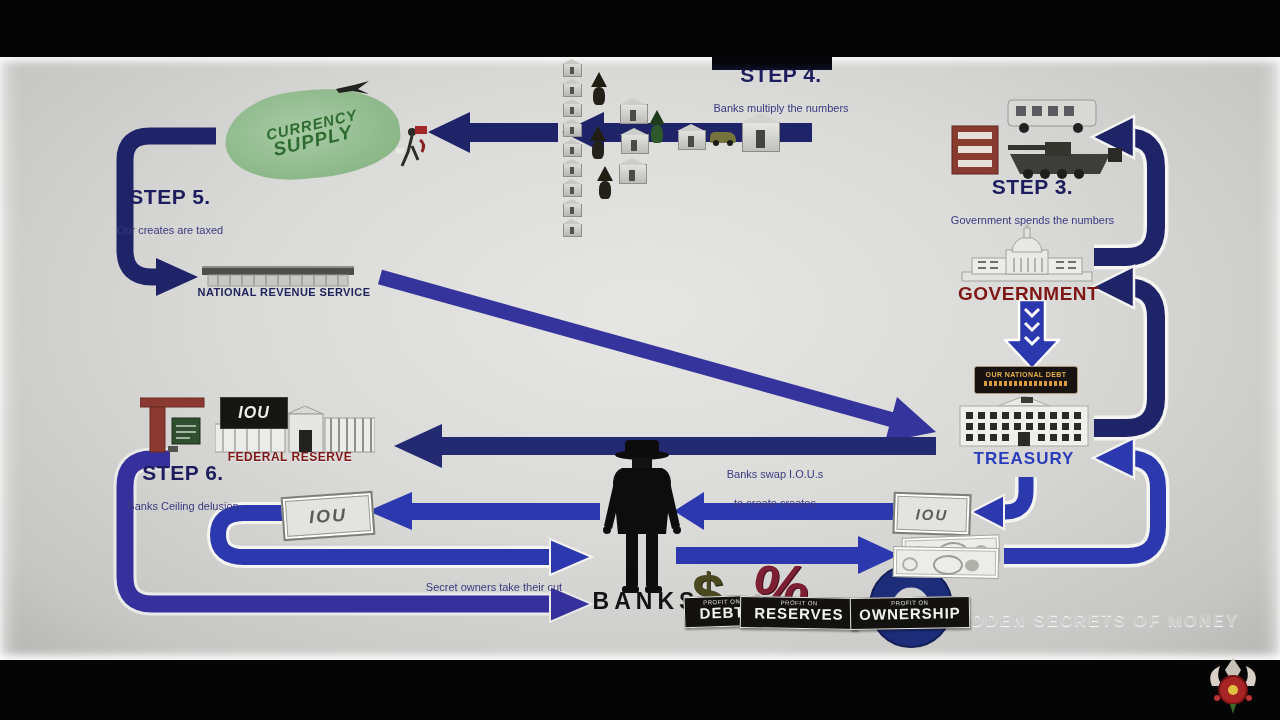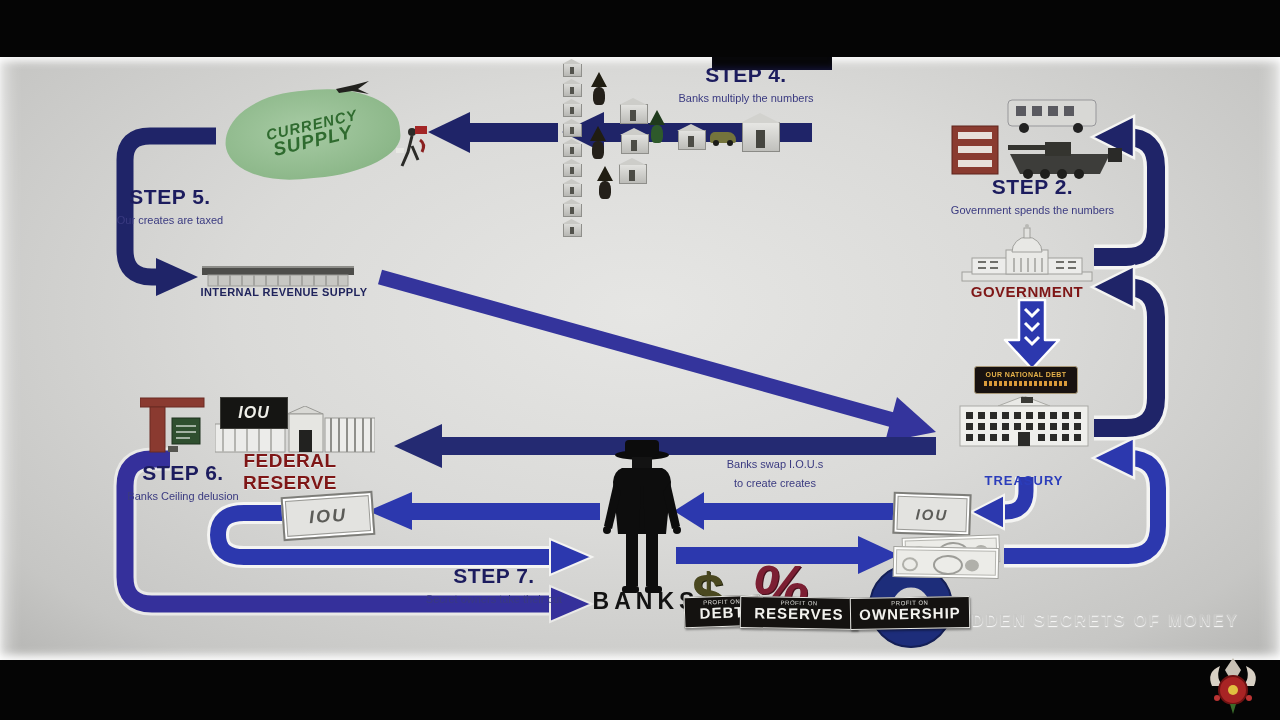--- a/index.html
+++ b/index.html
@@ -13,21 +13,21 @@
       inset 14px 0 18px -10px rgba(255,255,255,.8), inset -14px 0 18px -10px rgba(255,255,255,.8);}
   .bar{position:absolute;left:0;width:1280px;background:#050505;z-index:10;}
   .bar.top{top:0;height:57px;}
   .bar.bottom{top:660px;height:60px;}
   .toptab{position:absolute;left:712px;top:30px;width:120px;height:40px;background:#070709;z-index:9;
     box-shadow:inset 0 -5px 6px -3px #14143a;}
   svg.flow{position:absolute;left:0;top:0;width:1280px;height:720px;z-index:2;}
   
   .step{position:absolute;text-align:center;z-index:5;}
   .step h3{margin:0;font-size:21px;font-weight:bold;color:#1c1c5e;letter-spacing:.5px;line-height:1.05;}
-  .step p{margin:6px 0 0;font-size:11px;color:#3a3a80;line-height:1.18;}
+  .step p{margin:16px 0 0;font-size:11px;color:#3a3a80;line-height:1.18;}
   
   .lbl{position:absolute;text-align:center;font-weight:bold;z-index:5;}
   .lbl.red{color:#7e1616;}
   .lbl.blue{color:#2b3dbb;}
   .lbl.navy{color:#20245c;}
   .lbl.black{color:#121212;}
   
   .supply{position:absolute;left:225px;top:90px;width:175px;height:88px;z-index:3;
     background:radial-gradient(ellipse at 45% 45%, #a7cba4 0%, #8db88a 70%, #7fae7d 100%);
     border-radius:48% 52% 55% 45% / 60% 55% 45% 50%;transform:rotate(-5deg);
@@ -184,37 +184,36 @@
       <rect x="676" y="547" width="186" height="17" fill="#2c38ae"></rect>
       <polygon points="899,555 858,536 858,574" fill="#2c38ae"></polygon>
     </g>
   </svg>
 
   <div class="step" style="left:690px;top:452px;width:170px;">
     <p>Banks swap I.O.U.s</p>
     <p>to create creates</p>
   </div>
   <div class="step" style="left:945px;top:176px;width:175px;">
-    <h3>STEP 2.</h3>
+    <h3>STEP 3.</h3>
     <p>Government spends the numbers</p>
   </div>
-  <div class="step" style="left:661px;top:64px;width:170px;">
+  <div class="step" style="left:696px;top:64px;width:170px;">
     <h3>STEP 4.</h3>
     <p>Banks multiply the numbers</p>
   </div>
   <div class="step" style="left:100px;top:186px;width:140px;">
     <h3>STEP 5.</h3>
     <p>Our creates are taxed</p>
   </div>
   <div class="step" style="left:108px;top:462px;width:150px;">
     <h3>STEP 6.</h3>
     <p>Banks Ceiling delusion</p>
   </div>
   <div class="step" style="left:405px;top:565px;width:178px;">
-    <h3>STEP 7.</h3>
     <p>Secret owners take their cut</p>
   </div>
 
   <div class="supply">
     <span class="l1">CURRENCY</span>
     <span class="l2">SUPPLY</span>
   </div>
   <svg class="abs" style="left:336px;top:80px;z-index:4;" width="34" height="16">
     <polygon points="0,9 18,5 33,1 22,9 33,14 16,11 3,13" fill="#22221e"></polygon>
   </svg>
@@ -273,21 +272,21 @@
   <svg class="abs" style="left:958px;top:222px;z-index:3;" width="138" height="64">
     <rect x="4" y="50" width="130" height="9" fill="#e3e3e0" stroke="#a0a09c"></rect>
     <rect x="14" y="36" width="110" height="16" fill="#ececea" stroke="#a0a09c"></rect>
     <rect x="48" y="28" width="42" height="24" fill="#e9e9e6" stroke="#a0a09c"></rect>
     <path d="M 54 30 A 15 15 0 0 1 84 30 Z" fill="#e8e8e5" stroke="#a0a09c"></path>
     <rect x="66" y="6" width="6" height="10" fill="#e2e2df" stroke="#a0a09c"></rect>
     <circle cx="69" cy="4" r="2" fill="#b9b9b5"></circle>
     <path d="M 20 40 h8 M 32 40 h8 M 98 40 h8 M 110 40 h8 M 20 46 h8 M 32 46 h8 M 98 46 h8 M 110 46 h8" stroke="#6f6f6a" stroke-width="2"></path>
     <path d="M 56 36 v14 M 63 36 v14 M 70 36 v14 M 77 36 v14 M 84 36 v14" stroke="#b3b3af" stroke-width="2"></path>
   </svg>
-  <div class="lbl red" style="left:958px;top:283px;width:138px;font-size:15px;letter-spacing:.5px;">GOVERNMENT</div>
+  <div class="lbl red" style="left:958px;top:283px;width:138px;font-size:19px;letter-spacing:.5px;">GOVERNMENT</div>
 
   <div class="debtsign">
     <div class="t">OUR NATIONAL DEBT</div>
     <div class="digits"></div>
   </div>
   <div class="abs" style="left:1021px;top:397px;width:12px;height:6px;background:#3a3a36;z-index:4;"></div>
 
   <svg class="abs" style="left:952px;top:396px;z-index:3;" width="144" height="54">
     <polygon points="46,10 98,10 72,0" fill="#e9e9e6" stroke="#a9a9a5"></polygon>
     <rect x="8" y="10" width="128" height="40" fill="#efefec" stroke="#a9a9a5"></rect>
@@ -316,29 +315,29 @@
         <rect x="26" y="38" width="7" height="7"></rect>
         <rect x="38" y="38" width="7" height="7"></rect>
       <rect x="50" y="38" width="7" height="7"></rect>
         <rect x="86" y="38" width="7" height="7"></rect>
         <rect x="98" y="38" width="7" height="7"></rect>
       <rect x="110" y="38" width="7" height="7"></rect>
         <rect x="122" y="38" width="7" height="7"></rect>
       <rect x="66" y="36" width="12" height="14"></rect>
     </g>
   </svg>
-  <div class="lbl blue" style="left:952px;top:473px;width:144px;font-size:13px;letter-spacing:1px;">TREASURY</div>
+  <div class="lbl blue" style="left:952px;top:449px;width:144px;font-size:17px;letter-spacing:1px;">TREASURY</div>
 
   <svg class="abs" style="left:202px;top:266px;z-index:3;" width="152" height="24">
     <rect x="0" y="2" width="152" height="7" fill="#4d4d4a"></rect>
     <rect x="0" y="0" width="152" height="2" fill="#8d8d89"></rect>
     <rect x="6" y="9" width="140" height="11" fill="#c7c7c3" stroke="#9b9b97"></rect>
     <path d="M 16 9 v11 M 28 9 v11 M 40 9 v11 M 52 9 v11 M 64 9 v11 M 76 9 v11 M 88 9 v11 M 100 9 v11 M 112 9 v11 M 124 9 v11 M 136 9 v11" stroke="#a5a5a1" stroke-width="2"></path>
   </svg>
-  <div class="lbl navy" style="left:192px;top:286px;width:184px;font-size:11px;letter-spacing:.4px;">INTERNAL REVENUE SUPPLY</div>
+  <div class="lbl navy" style="left:192px;top:286px;width:184px;font-size:11px;letter-spacing:.4px;">NATIONAL REVENUE SERVICE</div>
 
   <svg class="abs" style="left:140px;top:396px;z-index:3;" width="66" height="60">
     <rect x="0" y="2" width="64" height="9" fill="#8a3a30" stroke="#6b2a22"></rect>
     <rect x="10" y="11" width="15" height="45" fill="#8a3a30" stroke="#6b2a22"></rect>
     <rect x="32" y="22" width="28" height="26" fill="#2f4f2f" stroke="#1e331e"></rect>
     <path d="M 36 30 h20 M 36 36 h20 M 36 42 h14" stroke="#c9d4c9" stroke-width="1.5"></path>
     <rect x="28" y="50" width="10" height="6" fill="#55554f"></rect>
   </svg>
   <svg class="abs" style="left:215px;top:406px;z-index:3;" width="160" height="48">
     <rect x="0" y="18" width="70" height="28" fill="#ececea" stroke="#9a9a96"></rect>
@@ -347,21 +346,21 @@
     <rect x="74" y="8" width="34" height="38" fill="#e6e6e2" stroke="#9a9a96"></rect>
     <rect x="84" y="24" width="13" height="22" fill="#222220"></rect>
     <rect x="110" y="12" width="50" height="34" fill="#ececea" stroke="#9a9a96"></rect>
     <path d="M 116 12 v34 M 124 12 v34 M 132 12 v34 M 140 12 v34 M 148 12 v34 M 156 12 v34" stroke="#8f8f8b" stroke-width="2"></path>
     <polygon points="86,0 94,0 90,-4" fill="#444"></polygon>
   </svg>
   <div class="abs" style="left:220px;top:397px;width:66px;height:30px;background:#151513;z-index:4;
        display:flex;align-items:center;justify-content:center;border:1px solid #3c3c38;">
     <span style="color:#efefe9;font-weight:bold;font-size:16px;font-style:italic;letter-spacing:1px;">IOU</span>
   </div>
-  <div class="lbl red" style="left:205px;top:450px;width:170px;font-size:19px;letter-spacing:.5px;text-shadow:0 1px 0 #f0f0ee;">FEDERAL RESERVE</div>
+  <div class="lbl red" style="left:205px;top:450px;width:170px;font-size:12px;letter-spacing:.5px;text-shadow:0 1px 0 #f0f0ee;">FEDERAL RESERVE</div>
 
   <div class="bill" style="left:282px;top:494px;width:88px;height:40px;transform:rotate(-4deg);">
     <span style="font-size:18px;">IOU</span>
   </div>
   <div class="bill" style="left:893px;top:493px;width:74px;height:38px;transform:rotate(2deg);">
     <span style="font-size:15px;">IOU</span>
   </div>
   <div class="dollar" style="left:902px;top:536px;width:96px;height:26px;transform:rotate(-2deg);"></div>
   <div class="dollar" style="left:893px;top:547px;width:104px;height:29px;transform:rotate(1deg);"></div>
 

